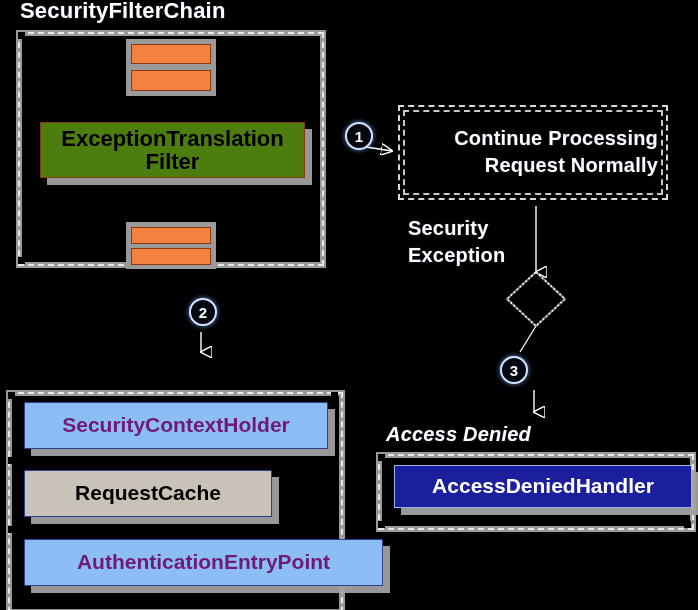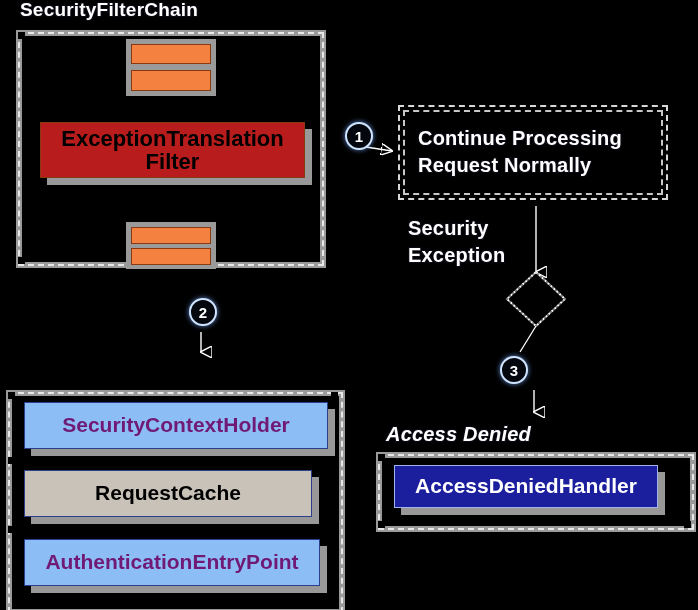--- a/index.html
+++ b/index.html
@@ -70,21 +70,21 @@
     box-sizing: border-box;
     display: flex;
     align-items: center;
     justify-content: center;
     text-align: center;
     font-weight: bold;
     line-height: 1.05;
     border: 1px solid #2b3f8c;
     box-shadow: 7px 7px 0 0 rgba(160,160,160,0.95);
   }
-  .node.orange   { background: #b91c1c; color: #000000; border-color: #8a3a12; }
+  .node.orange   { background: #4d7c0f; color: #000000; border-color: #8a3a12; }
   .node.blue     { background: #8cbef5; color: #701a75; }
   .node.tan      { background: #c8c2b8; color: #000000; }
   .node.navy     { background: #1b1f9e; color: #ffffff; border-color: #9fb4e8; }
 
   
   .stub {
     position: absolute;
     background: #f4813f;
     border: 1px solid #8a3a12;
     box-sizing: border-box;
@@ -180,82 +180,82 @@
       <line x1="201" y1="332" x2="201" y2="352" stroke="#ffffff" stroke-width="1.4" marker-end="url(#ah-open-d)"></line>
     </g>
 
     <g>
       <line x1="534" y1="390" x2="534" y2="412" stroke="#ffffff" stroke-width="1.4" marker-end="url(#ah-open-d)"></line>
     </g>
   </svg>
 
   <div class="group" style="left:16px; top:30px; width:310px; height:238px;"></div>
 
-  <div class="olabel" style="left:20px; top:0px; font-size:19px;">SecurityFilterChain</div>
+  <div class="olabel" style="left:20px; top:0px; font-size:22px;">SecurityFilterChain</div>
 
   <div class="stubframe" style="left:126px; top:39px; width:90px; height:57px;"></div>
   <div class="stub" style="left:131px; top:44px; width:80px; height:20px;"></div>
   <div class="stub" style="left:131px; top:70px; width:80px; height:21px;"></div>
 
   <div class="node orange" style="left:40px; top:122px; width:265px; height:56px; font-size:22px;">
     <span>ExceptionTranslation
 Filter</span>
   </div>
 
   <div class="stubframe" style="left:126px; top:222px; width:90px; height:47px;"></div>
   <div class="stub" style="left:131px; top:227px; width:80px; height:17px;"></div>
   <div class="stub" style="left:131px; top:248px; width:80px; height:17px;"></div>
 
   <div class="stepnum" style="left:345px; top:122px;">
     <span>1</span>
   </div>
 
   <div class="dashbox" style="left:398px; top:105px; width:270px; height:95px;"></div>
-  <div class="olabel" style="left:418px; top:125px; width:240px; text-align:left; font-size:20px; line-height:1.35;">Continue Processing
+  <div class="olabel" style="left:418px; top:125px; width:240px; text-align:right; font-size:20px; line-height:1.35;">Continue Processing
 Request Normally</div>
 
   <div class="olabel" style="left:408px; top:215px; font-size:20px; line-height:1.35;">Security
 Exception</div>
 
   <div class="stepnum" style="left:189px; top:298px;">
     <span>2</span>
   </div>
 
   <div class="stepnum" style="left:500px; top:356px;">
     <span>3</span>
   </div>
 
   <div class="group" style="left:6px; top:390px; width:339px; height:225px;"></div>
 
 
   <div class="node blue" style="left:24px; top:402px; width:304px; height:47px; font-size:21px;">
     <span>SecurityContextHolder</span>
   </div>
 
-  <div class="node tan" style="left:24px; top:470px; width:288px; height:47px; font-size:21px;justify-content:center;">
+  <div class="node tan" style="left:24px; top:470px; width:248px; height:47px; font-size:21px;justify-content:center;">
     <span>RequestCache</span>
   </div>
 
-  <div class="node blue" style="left:24px; top:539px; width:296px; height:47px; font-size:21px;">
+  <div class="node blue" style="left:24px; top:539px; width:359px; height:47px; font-size:21px;">
     <span>AuthenticationEntryPoint</span>
   </div>
 
   <div class="handle" style="left:8px;  top:392px;"></div>
   <div class="handle" style="left:331px;top:392px;"></div>
   <div class="handle" style="left:8px;  top:457px;"></div>
   <div class="handle" style="left:324px;top:457px;"></div>
   <div class="handle" style="left:8px;  top:526px;"></div>
   <div class="handle" style="left:324px;top:526px;"></div>
   <div class="handle" style="left:331px;top:596px;"></div>
 
   <div class="group" style="left:376px; top:452px; width:320px; height:80px;"></div>
 
   <div class="olabel" style="left:386px; top:424px; font-size:20px;font-style:italic;">Access Denied</div>
 
-  <div class="node navy" style="left:394px; top:465px; width:264px; height:43px; font-size:21px;align-items:center;">
+  <div class="node navy" style="left:394px; top:465px; width:298px; height:43px; font-size:21px;align-items:center;">
     <span>AccessDeniedHandler</span>
   </div>
 
   <div class="handle" style="left:378px;top:454px;"></div>
   <div class="handle" style="left:378px;top:521px;"></div>
   <div class="handle" style="left:684px;top:521px;"></div>
 
   <div class="handle" style="left:18px; top:32px;"></div>
   <div class="handle" style="left:18px; top:257px;"></div>
 

